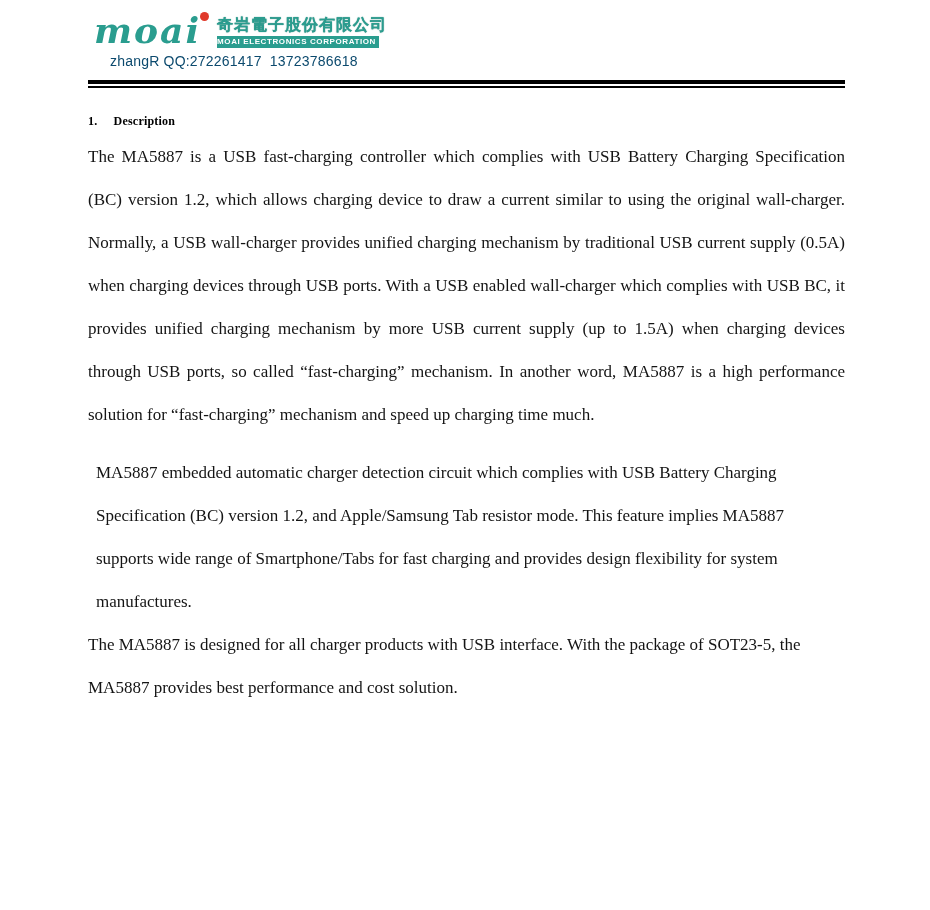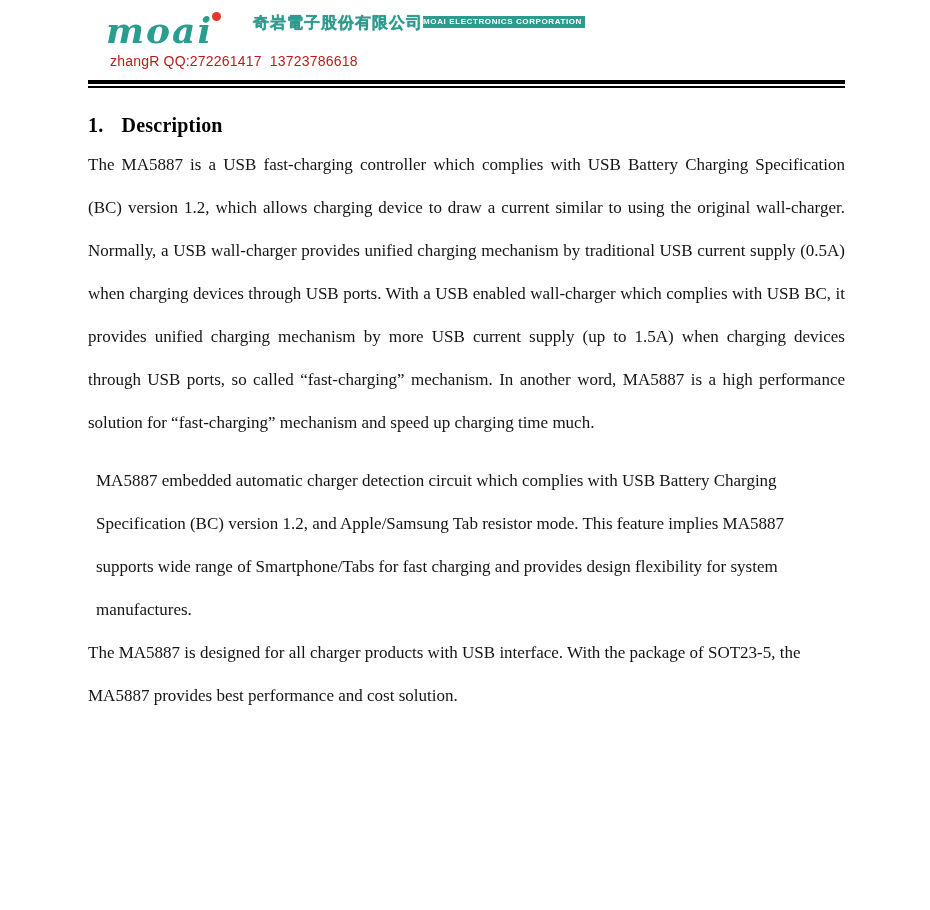--- a/index.html
+++ b/index.html
@@ -14,42 +14,42 @@
   .page {
     position: relative;
     width: 930px;
     min-height: 910px;
     padding: 12px 85px 20px 88px;
     background: #ffffff;
   }
 
   
   .header { margin-bottom: 4px; }
-  .logo-row { display: flex; align-items: flex-start; gap: 28px; margin-left: 18px; }
+  .logo-row { display: flex; align-items: flex-end; gap: 4px; margin-left: 6px; }
   .logo-script {
     position: relative;
     font-family: "DejaVu Serif", serif;
     font-style: italic;
     font-weight: 700;
     font-size: 36px;
     line-height: 1.0;
     color: #2a9d8f;
     letter-spacing: 2px;
     padding-right: 12px;
   }
   .logo-dot {
     position: absolute;
     top: 0px;
     right: 4px;
     width: 9px;
     height: 9px;
     border-radius: 50%;
     background: #e0392b;
   }
-  .company-block { display: flex; flex-direction: row; margin-top: 2px; }
+  .company-block { display: flex; flex-direction: column; margin-top: 2px; }
   .company-cn {
     font-family: "DejaVu Sans", sans-serif;
     font-weight: 700;
     font-size: 16px;
     line-height: 1.15;
     color: #2a9d8f;
     letter-spacing: 1px;
     text-shadow: 0 0 1px #1d7a6e;
     white-space: nowrap;
   }
@@ -61,34 +61,34 @@
     font-weight: 700;
     letter-spacing: 0.6px;
     padding: 1px 3px 2px 0;
     margin-top: 2px;
     white-space: nowrap;
     align-self: flex-start;
   }
   .contact {
     font-family: "Liberation Sans", sans-serif;
     font-size: 14px;
-    color: #b91c1c;
+    color: #0c4a6e;
     margin: 5px 0 0 22px;
     letter-spacing: 0.2px;
     white-space: pre-wrap;
   }
 
   
   .double-rule { margin-top: 11px; }
   .rule-thick { height: 4px; background: #000000; }
   .rule-thin { height: 2px; background: #000000; margin-top: 2px; }
 
   
   .section-heading {
-    font-size: 20px;
+    font-size: 12px;
     font-weight: 700;
     color: #000000;
     margin: 26px 0 6px 0;
     letter-spacing: 0.2px;
   }
   .section-heading .num { margin-right: 13px; }
 
   .body-text p {
     font-size: 17px;
     line-height: 43px;

